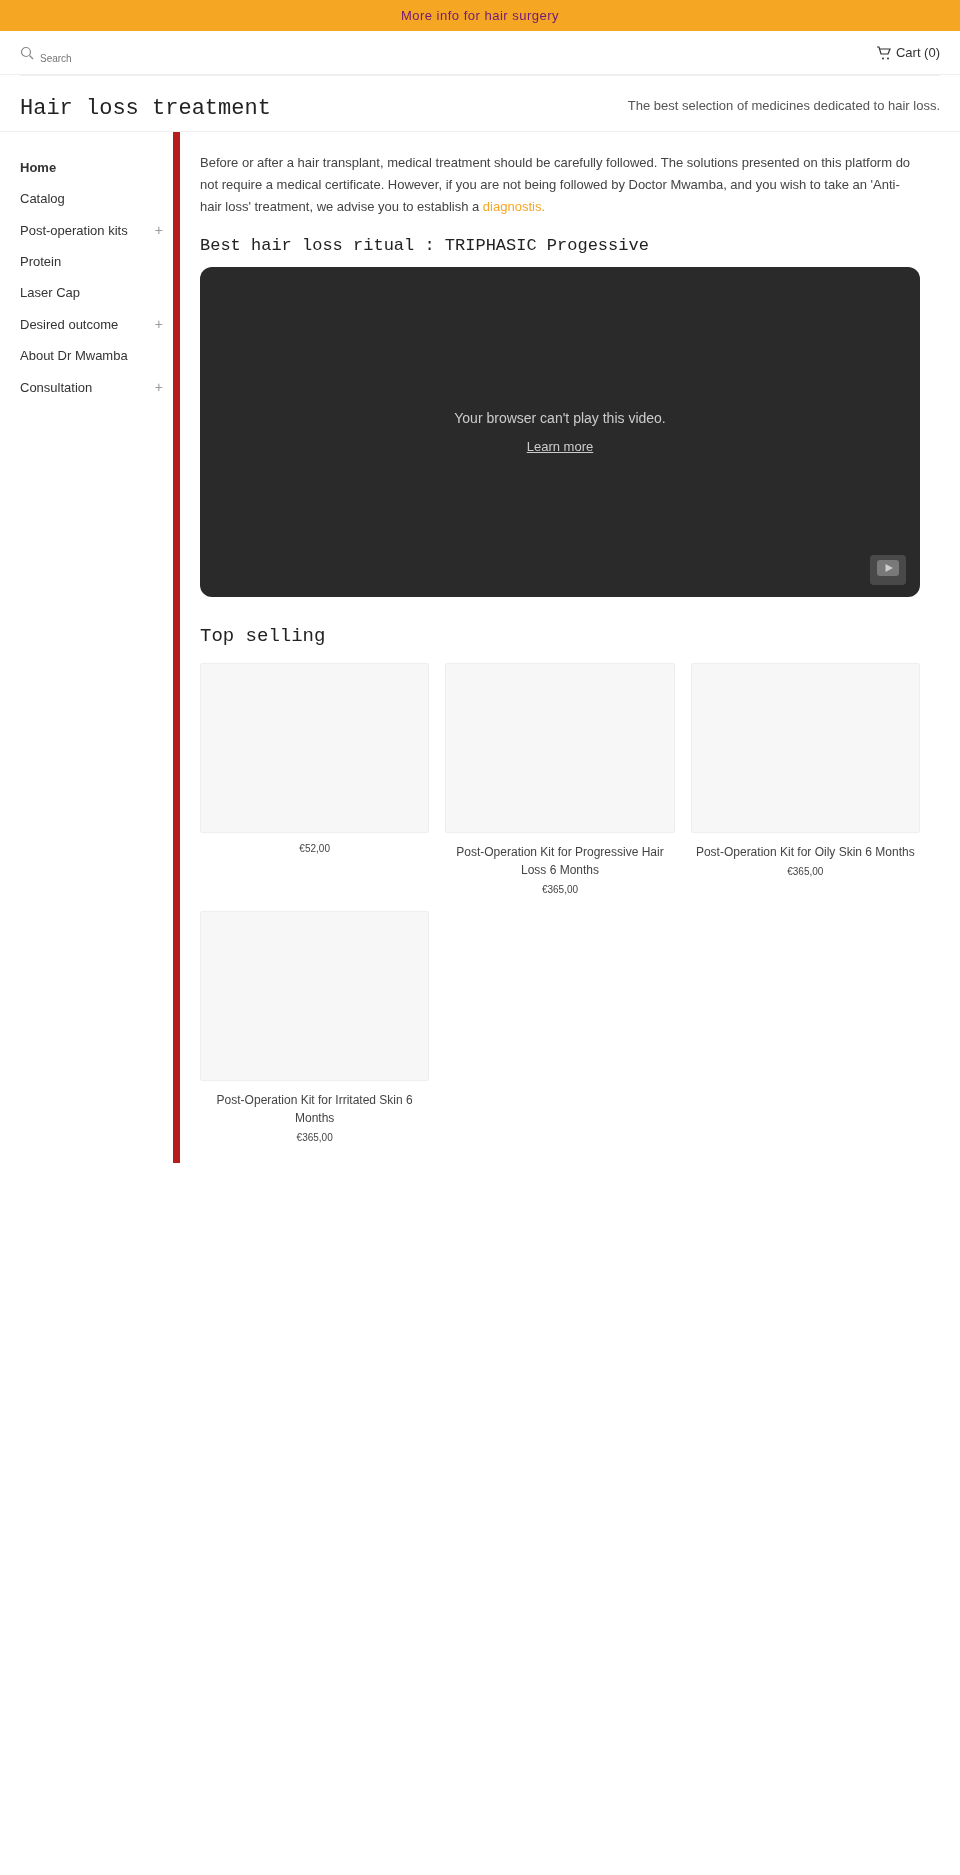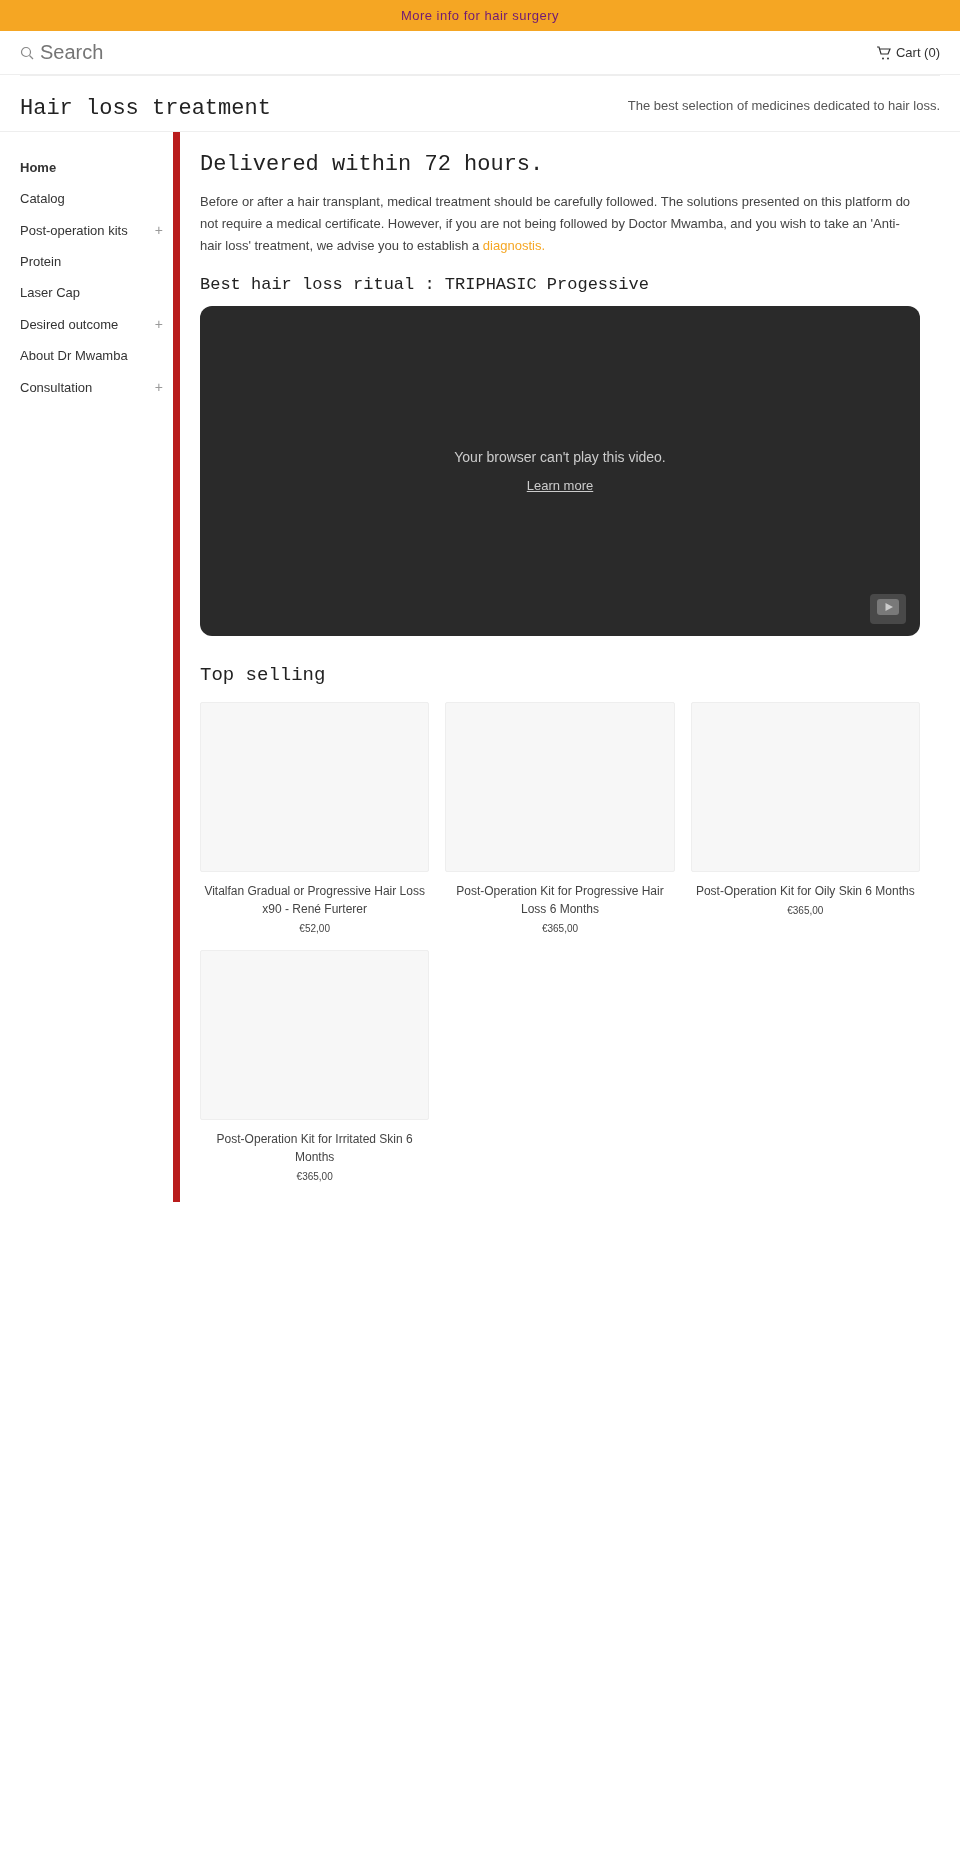--- a/index.html
+++ b/index.html
@@ -25,22 +25,23 @@
     }
     .header-search {
       display: flex;
       align-items: center;
       gap: 6px;
       color: #888;
     }
     .header-search input {
       border: none;
       outline: none;
-      font-size: 20px;
+      font-size: 10px;
       color: #888;
+      margin-top: 12px;
     }
     .cart-icon-area {
       display: flex;
       align-items: center;
       gap: 4px;
       font-size: 13px;
       color: #333;
     }
 
     
@@ -276,21 +277,20 @@
       <span>About Dr Mwamba</span>
     </div>
     <div class="sidebar-item">
       <span>Consultation</span>
       <span class="sidebar-plus">+</span>
     </div>
   </nav>
 
   <main class="content">
 
-    <h2 class="delivery-heading">Delivered within 72 hours.</h2>
 
     <p class="intro-text">
       <span>Before or after a hair transplant, medical treatment should be carefully followed. The solutions presented on this platform do not require a medical certificate. However, if you are not being followed by Doctor Mwamba, and you wish to take an 'Anti-hair loss' treatment, we advise you to establish a </span><a href="#" class="link-orange">diagnostis.</a>
     </p>
 
     <h3 class="section-heading">Best hair loss ritual : TRIPHASIC Progessive</h3>
 
     <div class="video-container">
       <div class="video-message">
         <div>Your browser can't play this video.</div>
@@ -302,21 +302,20 @@
           <polygon points="8.5,4 8.5,12 16,8" fill="#ccc"></polygon>
         </svg>
       </div>
     </div>
 
     <h3 class="top-selling-heading">Top selling</h3>
 
     <div class="products-grid">
       <div class="product-card">
         <div class="product-image"></div>
-        <div class="product-name">Vitalfan Gradual or Progressive Hair Loss x90 - René Furterer</div>
         <div class="product-price">€52,00</div>
       </div>
       <div class="product-card">
         <div class="product-image"></div>
         <div class="product-name">Post-Operation Kit for Progressive Hair Loss 6 Months</div>
         <div class="product-price">€365,00</div>
       </div>
       <div class="product-card">
         <div class="product-image"></div>
         <div class="product-name">Post-Operation Kit for Oily Skin 6 Months</div>

